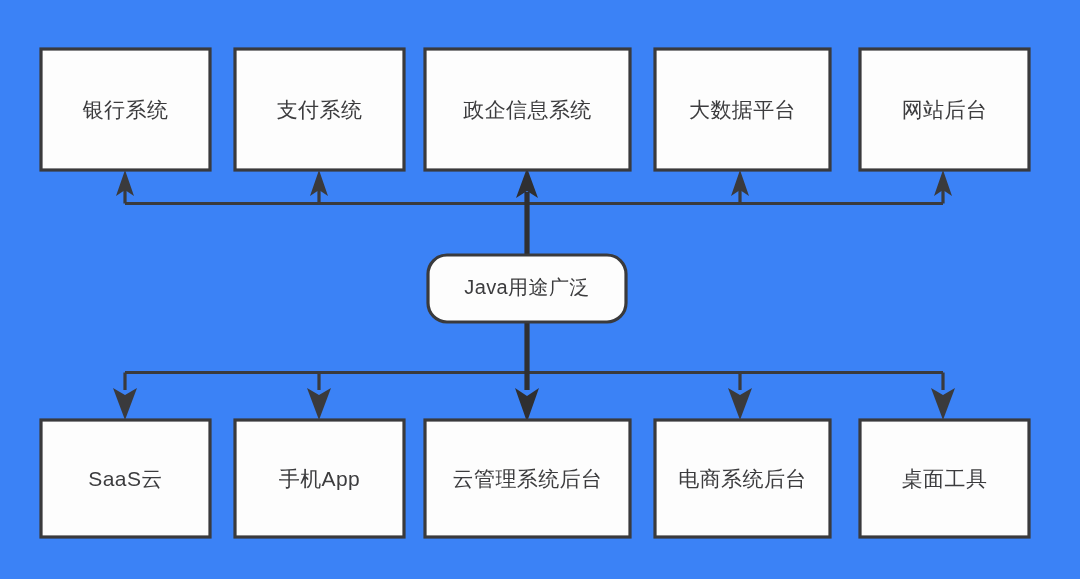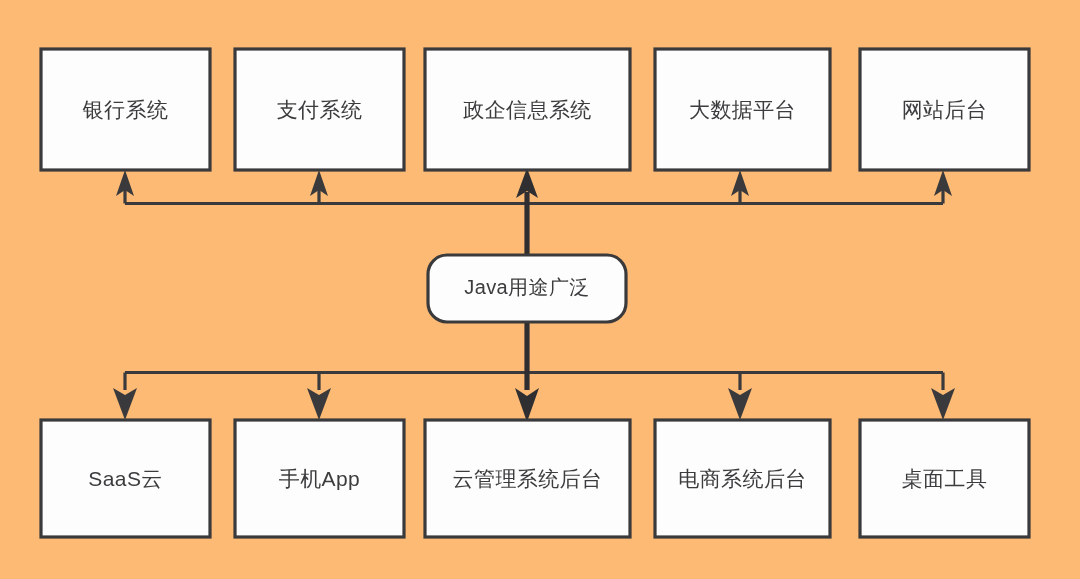--- a/index.html
+++ b/index.html
@@ -10,21 +10,21 @@
     width: 1080px;
     height: 579px;
     background: #e4e4e4;
     font-family: "Liberation Sans", "DejaVu Sans", sans-serif;
     overflow: hidden;
   }
   #diagram-root {
     position: relative;
     width: 1080px;
     height: 579px;
-    background: #fdba74;
+    background: #3b82f6;
   }
   svg.diagram-canvas {
     position: absolute;
     top: 0;
     left: 0;
     width: 1080px;
     height: 579px;
     display: block;
   }
   .node-rect {

